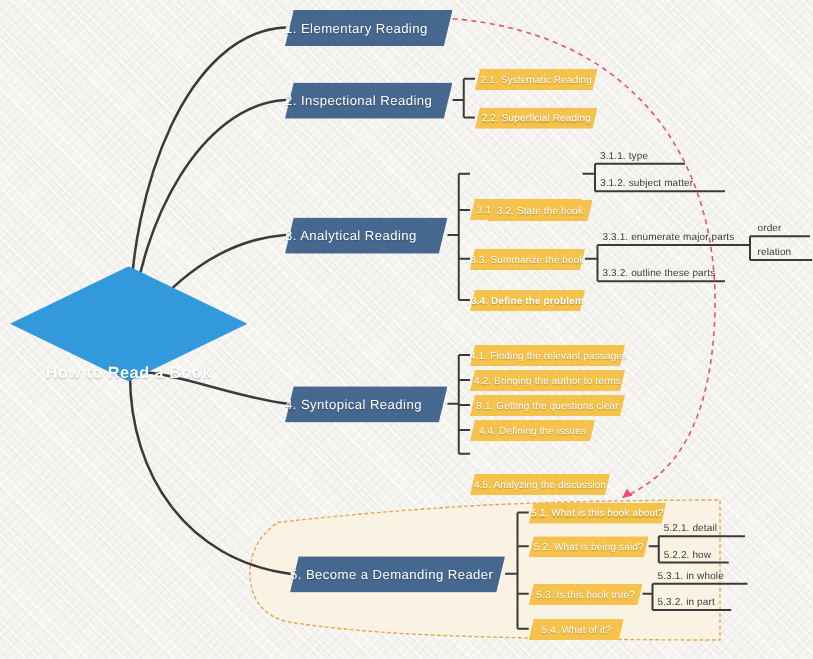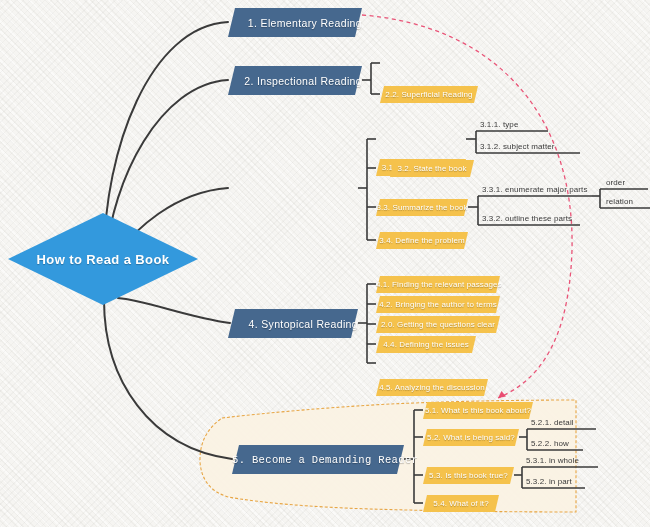--- a/index.html
+++ b/index.html
@@ -26,21 +26,21 @@
 
   .node{
     position:absolute;
     box-sizing:border-box;
     display:flex;align-items:center;
     white-space:nowrap;
   }
 
   
   .central{
-    left:8px;top:213px;width:190px;height:92px;
+    left:8px;top:213px;width:190px;height:92px;align-items:flex-end;
   }
   .central .shape{
     position:absolute;inset:0;
     background:#3399DD;
     clip-path:polygon(50% 0%, 100% 50%, 50% 100%, 0% 50%);
     filter:drop-shadow(1px 2px 2px rgba(0,0,0,0.18));
   }
   .central .txt{
     position:relative;
     width:100%;text-align:center;
@@ -51,21 +51,21 @@
 
   
   .lvl1{height:29px;}
   .lvl1 .shape{
     position:absolute;inset:0;
     background:#46688E;
     clip-path:polygon(7px 0, 100% 0, calc(100% - 7px) 100%, 0 100%);
     filter:drop-shadow(1.5px 2px 1.5px rgba(0,0,0,0.22));
   }
   .lvl1 .txt{
-    position:relative;width:100%;text-align:right;
+    position:relative;width:100%;text-align:left;
     color:#ffffff;font-size:10.5px;letter-spacing:0.35px;
     text-shadow:0 1px 1px rgba(0,0,0,0.3);
   }
 
   
   .lvl2{height:17px;}
   .lvl2 .shape{
     position:absolute;inset:0;
     background:#F5C24C;
     clip-path:polygon(4px 0, 100% 0, calc(100% - 4px) 100%, 0 100%);
@@ -188,38 +188,46 @@
 
   <div class="node lvl1" style="left:228px;top:8px;width:134px;">
     <div class="shape"></div>
     <div class="txt">1. Elementary Reading</div>
   </div>
 
   <div class="node lvl1" style="left:228px;top:66px;width:134px;">
     <div class="shape"></div>
     <div class="txt">2. Inspectional Reading</div>
   </div>
+  <div class="node lvl2" style="left:380px;top:55px;width:98px;">
+    <div class="shape"></div>
+    <div class="txt">2.1. Systematic Reading</div>
+  </div>
   <div class="node lvl2" style="left:380px;top:86px;width:98px;">
     <div class="shape"></div>
     <div class="txt">2.2. Superficial Reading</div>
   </div>
 
+  <div class="node lvl1" style="left:228px;top:174px;width:130px;">
+    <div class="shape"></div>
+    <div class="txt">3. Analytical Reading</div>
+  </div>
   <div class="node lvl2" style="left:376px;top:131px;width:90px;margin-top:28px;">
     <div class="shape"></div>
     <div class="txt">3.1. Classify the book</div>
   </div>
   <div class="node lvl2" style="left:376px;top:160px;width:84px;margin-left:14px;">
     <div class="shape"></div>
     <div class="txt">3.2. State the book</div>
   </div>
   <div class="node lvl2" style="left:376px;top:199px;width:92px;">
     <div class="shape"></div>
     <div class="txt">3.3. Summarize the book</div>
   </div>
-  <div class="node lvl2" style="left:376px;top:232px;width:92px;">
+  <div class="node lvl2" style="left:376px;top:232px;width:92px;font-weight:bold;">
     <div class="shape"></div>
     <div class="txt">3.4. Define the problem</div>
   </div>
 
   <div class="node lvl3" style="left:476px;top:119px;justify-content:flex-end;">
     <div class="txt">3.1.1. type</div>
   </div>
   <div class="node lvl3" style="left:476px;top:141px;">
     <div class="txt">3.1.2. subject matter</div>
   </div>
@@ -245,32 +253,32 @@
   <div class="node lvl2" style="left:376px;top:276px;width:124px;">
     <div class="shape"></div>
     <div class="txt">4.1. Finding the relevant passages</div>
   </div>
   <div class="node lvl2" style="left:376px;top:296px;width:124px;">
     <div class="shape"></div>
     <div class="txt">4.2. Bringing the author to terms</div>
   </div>
   <div class="node lvl2" style="left:376px;top:316px;width:124px;">
     <div class="shape"></div>
-    <div class="txt">2.0. Getting the questions clear</div>
+    <div class="txt">8.1. Getting the questions clear</div>
   </div>
   <div class="node lvl2" style="left:376px;top:336px;width:100px;">
     <div class="shape"></div>
     <div class="txt">4.4. Defining the issues</div>
   </div>
   <div class="node lvl2" style="left:376px;top:355px;width:112px;margin-top:24px;">
     <div class="shape"></div>
     <div class="txt">4.5. Analyzing the discussion</div>
   </div>
 
-  <div class="node lvl1" style="left:232px;top:445px;width:172px;font-family:Liberation Mono, monospace;">
+  <div class="node lvl1" style="left:232px;top:445px;width:172px;">
     <div class="shape"></div>
     <div class="txt">5. Become a Demanding Reader</div>
   </div>
   <div class="node lvl2" style="left:423px;top:402px;width:110px;">
     <div class="shape"></div>
     <div class="txt">5.1. What is this book about?</div>
   </div>
   <div class="node lvl2" style="left:423px;top:429px;width:96px;">
     <div class="shape"></div>
     <div class="txt">5.2. What is being said?</div>

